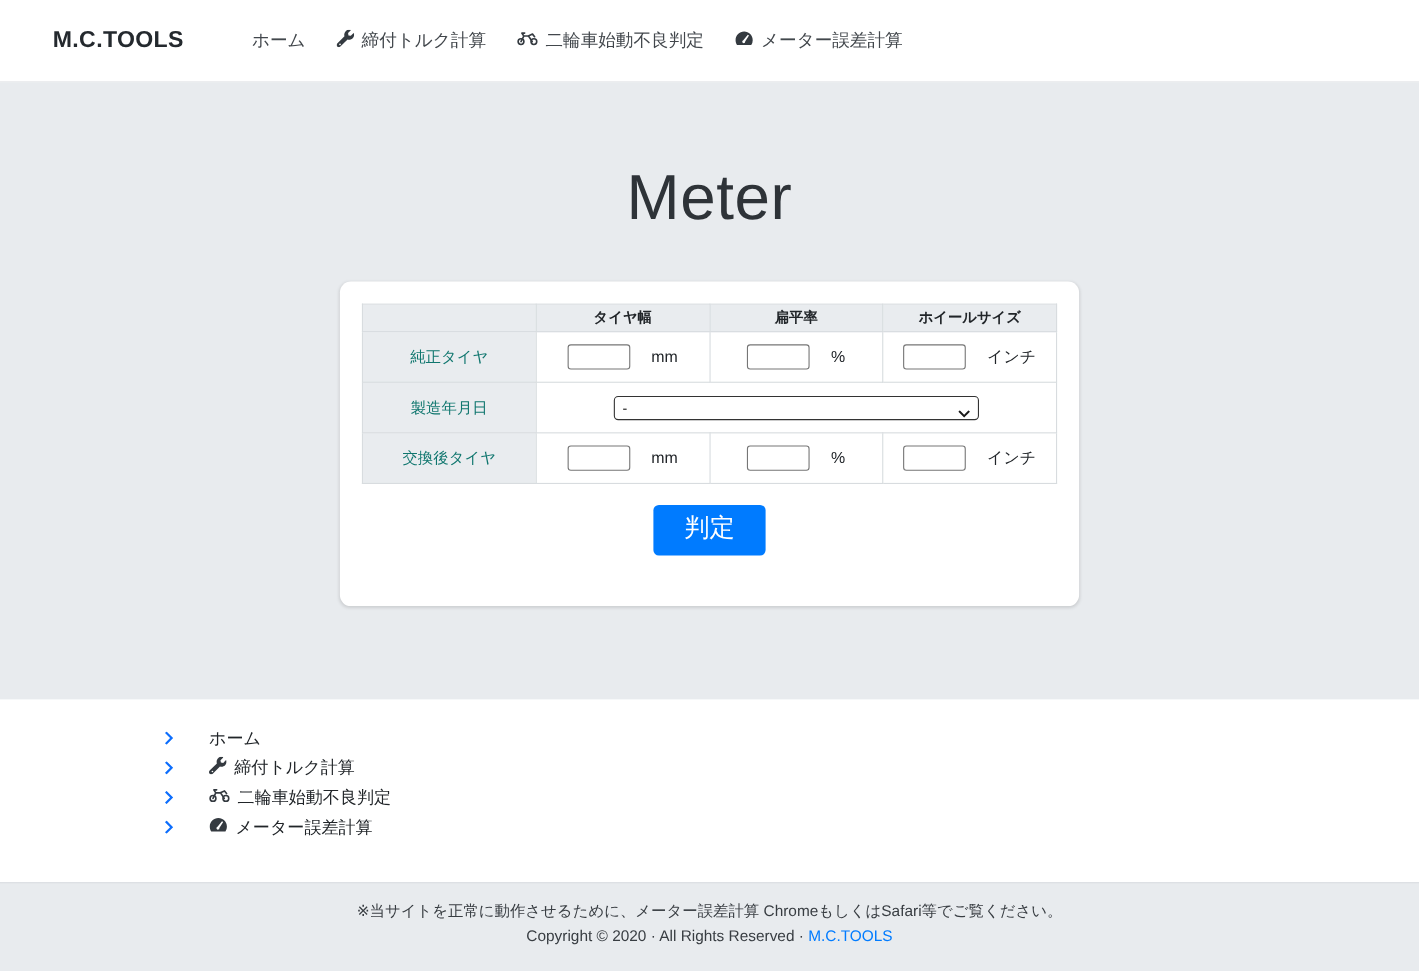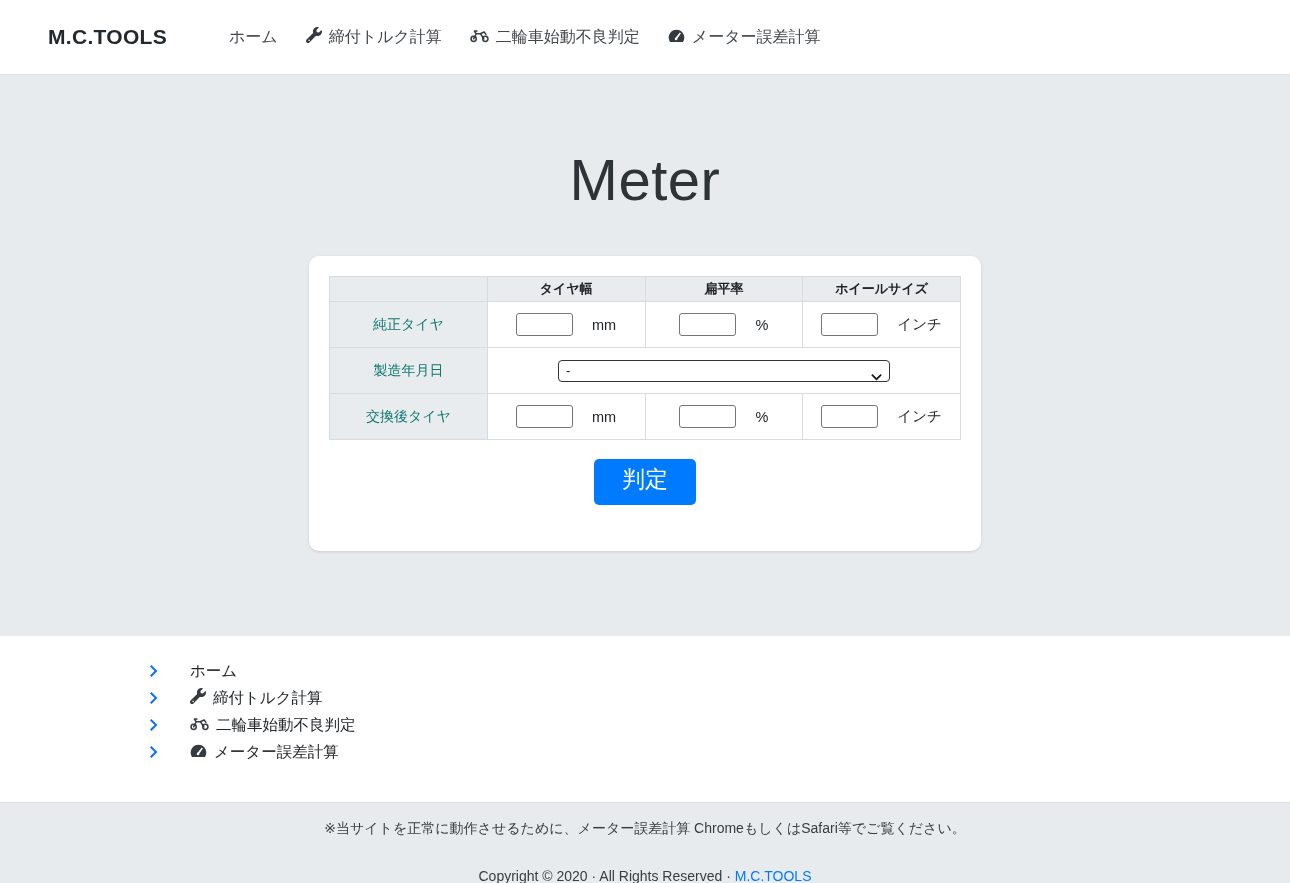--- a/index.html
+++ b/index.html
@@ -72,21 +72,21 @@
   
   .footer-nav { background: #fff; padding: 22px 0 36px; }
   .footer-nav ul { list-style: none; margin: 0; padding: 0 0 0 150px; }
   .footer-nav li { display: flex; align-items: center; height: 27px; }
   .fbullet { width: 40px; color: #0d6efd; display: flex; align-items: center; }
   .flink { display: flex; align-items: center; gap: 7px; font-size: 15.5px; color: #212529; text-decoration: none; cursor: pointer; }
 
   
   .bottom { background: #e8ebee; border-top: 1px solid #d9dde0; height: 86px; padding-top: 17px; }
   .notice { text-align: center; font-size: 14px; color: #383d42; margin: 0; }
-  .copyright { text-align: center; font-size: 14px; color: #383d42; margin: 30px 0 0; }
+  .copyright { text-align: center; font-size: 14px; color: #383d42; margin: 4px 0 0; }
   .copyright a { color: #007bff; text-decoration: none; cursor: pointer; }
 </style>
 </head>
 <body>
 
 <header class="navbar">
   <a class="brand">M.C.TOOLS</a>
   <nav class="nav">
     <a class="nav-item">
       <span>ホーム</span>

